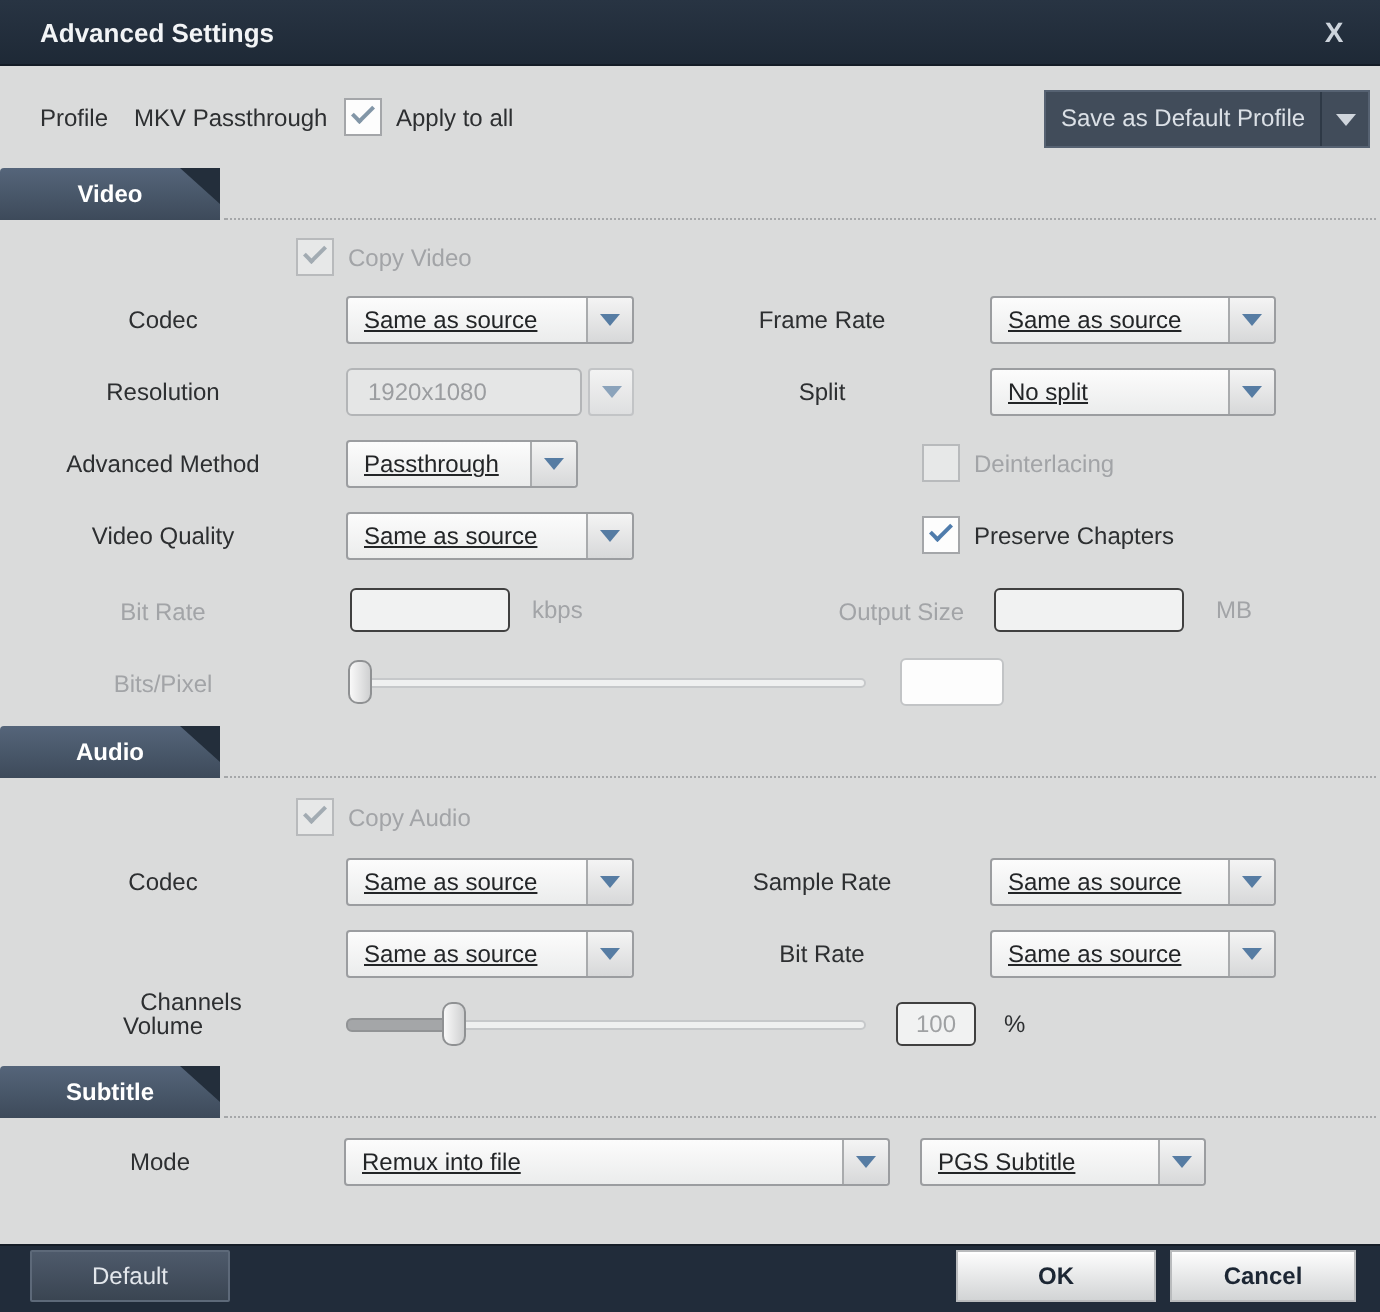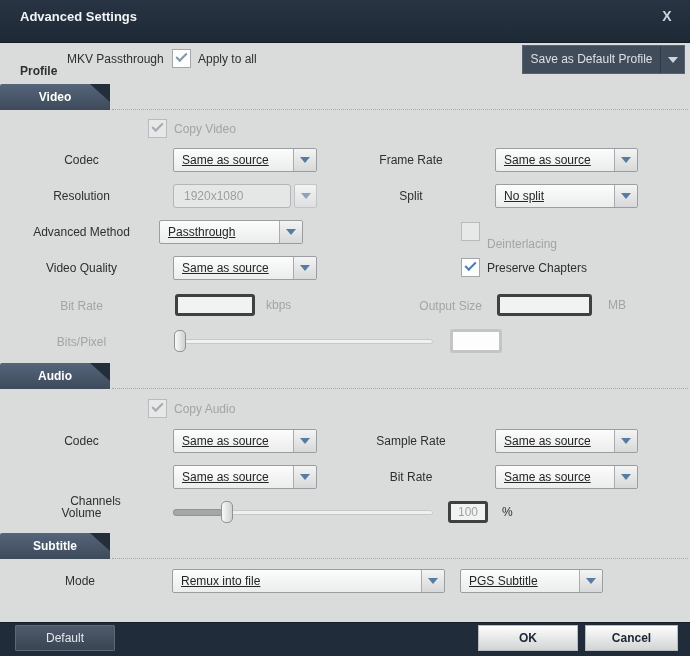--- a/index.html
+++ b/index.html
@@ -1,41 +1,41 @@
 <!DOCTYPE html>
 <html><head>
 <meta charset="utf-8">
 <style>
   * { margin:0; padding:0; box-sizing:border-box; }
   html,body { width:690px; height:656px; }
   body { font-family:"Liberation Sans", sans-serif; background:#dadbdb; }
   .dialog { position:relative; width:690px; height:656px; overflow:hidden; background:#dadbdb; }
 
   
-  .titlebar { position:absolute; left:0; top:0; width:690px; height:43px;
+  .titlebar { position:absolute; left:0; top:0; width:690px; height:33px;
     background:linear-gradient(#283443,#1e2936); border-bottom:1px solid #141c26; }
   .titlebar .title { position:absolute; left:20px; top:0; line-height:33px;
     color:#f2f4f6; font-size:13px; font-weight:bold; }
   .titlebar .close { position:absolute; right:12px; top:0; width:22px; text-align:center;
     line-height:33px; color:#cdd4dc; font-size:14px; font-weight:bold; cursor:pointer; }
   .footer { position:absolute; left:0; top:622px; width:690px; height:34px;
     background:#212c3a; border-top:1px solid #151d27; }
 
   
   .tab { position:absolute; left:0; width:110px; height:26px;
     background:linear-gradient(#55657a,#3d4a5a); color:#fff; font-size:12px; font-weight:bold;
     text-align:center; line-height:26px; border-radius:2px 0 0 0; }
   .tab::after { content:''; position:absolute; right:0; top:0; width:0; height:0;
     border-top:18px solid #232e3b; border-left:20px solid transparent; }
   .sect-line { position:absolute; left:112px; right:2px; border-top:1px dotted #a5a7a9; height:0; }
 
   
   .lab { position:absolute; font-size:12px; color:#2d2f31; height:24px; line-height:24px; white-space:nowrap; }
   .lab.r { text-align:center; }
-  .lab.b { font-weight:bold;margin-top:12px; }
+  .lab.b { font-weight:normal; }
   .lab.dis { color:#a2a4a7; }
 
   
   .dd { position:absolute; height:24px; display:flex; border:1px solid #9b9da0; border-radius:2px;
     background:linear-gradient(#fcfcfc,#ebecec); cursor:pointer; }
   .dd-text { flex:1; font-size:12px; color:#232527; line-height:22px; padding-left:8px;
     white-space:nowrap; overflow:hidden;text-decoration:underline; }
   .dd-arrow { width:23px; border-left:1px solid #a9abad; border-radius:0 2px 2px 0;
     background:linear-gradient(#f4f4f4,#d7d8d9); display:flex; align-items:center; justify-content:center; }
   .tri { width:0; height:0; border-left:5px solid transparent; border-right:5px solid transparent;
@@ -50,21 +50,21 @@
 
   
   .cb { position:absolute; width:19px; height:19px; background:#fdfdfd; border:1px solid #a4a6a9; cursor:pointer; }
   .cb .chk { position:absolute; left:3px; top:3px; width:11px; height:6px;
     border-left:2px solid #4f7cac; border-bottom:2px solid #4f7cac; transform:rotate(-45deg); }
   .cb.muted .chk { border-color:#8296a7; }
   .cb.dis { background:#e7e8e8; border-color:#b8babc; cursor:default; }
   .cb.dis .chk { border-color:#a2abb2; }
 
   
-  .tin { position:absolute; height:22px; border:3px solid #404040; border-radius:3px;
+  .tin { position:absolute; height:22px; border:1px solid #404040; border-radius:3px;
     background:#f1f2f2; font-family:inherit; font-size:12px; color:#9fa1a3; text-align:center; outline:none; }
   .tin.white { background:#fdfdfd; border-color:#c2c4c6; }
 
   
   .track { position:absolute; height:5px; background:#eff0f0; border:1px solid #c6c8ca; border-radius:3px; }
   .fill  { position:absolute; height:7px; background:#a4a6a8; border:1px solid #919395; border-radius:3px; }
   .handle { position:absolute; width:12px; height:22px; border:1px solid #8f9193; border-radius:5px;
     background:linear-gradient(90deg,#f9f9f9,#cfd0d1); }
 
   
@@ -131,28 +131,28 @@
     </div>
   <span class="lab r" style="left:340px; top:184px; width:142px;">Split</span>
   <div class="dd" style="left:495px; top:184px; width:143px;">
     <span class="dd-text">No split</span>
     <span class="dd-arrow">
         <i class="tri"></i>
       </span>
   </div>
 
   <span class="lab r" style="left:0; top:220px; width:163px;">Advanced Method</span>
-  <div class="dd" style="left:159px; top:220px; width:144px;justify-content:center;">
+  <div class="dd" style="left:173px; top:220px; width:116px;justify-content:center;">
     <span class="dd-text">Passthrough</span>
     <span class="dd-arrow">
         <i class="tri"></i>
       </span>
   </div>
   <span class="cb dis" style="left:461px; top:222px;"></span>
-  <span class="lab dis" style="left:487px; top:232px;">Deinterlacing</span>
+  <span class="lab dis" style="left:487px; top:220px;">Deinterlacing</span>
 
   <span class="lab r" style="left:0; top:256px; width:163px;">Video Quality</span>
   <div class="dd" style="left:173px; top:256px; width:144px;">
     <span class="dd-text">Same as source</span>
     <span class="dd-arrow">
         <i class="tri"></i>
       </span>
   </div>
   <span class="cb" style="left:461px; top:258px;">
       <span class="chk"></span>

